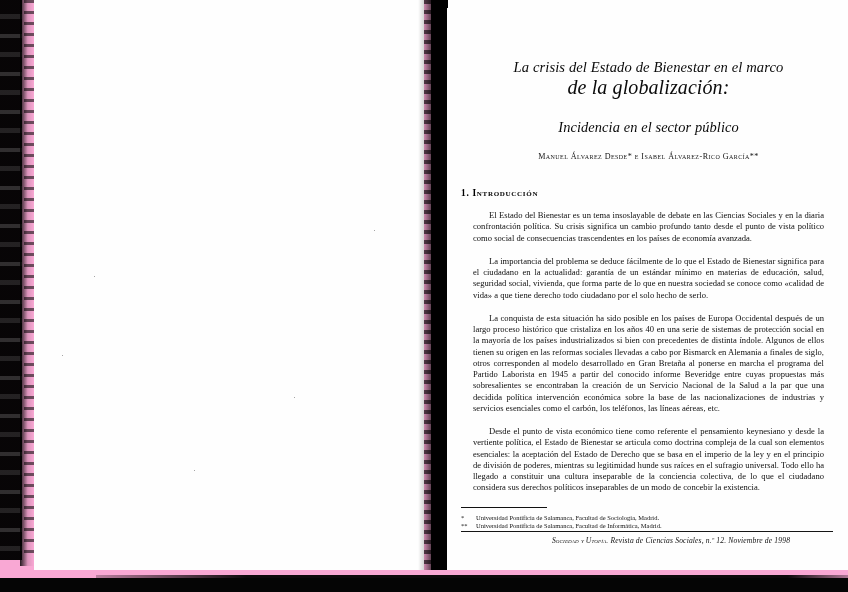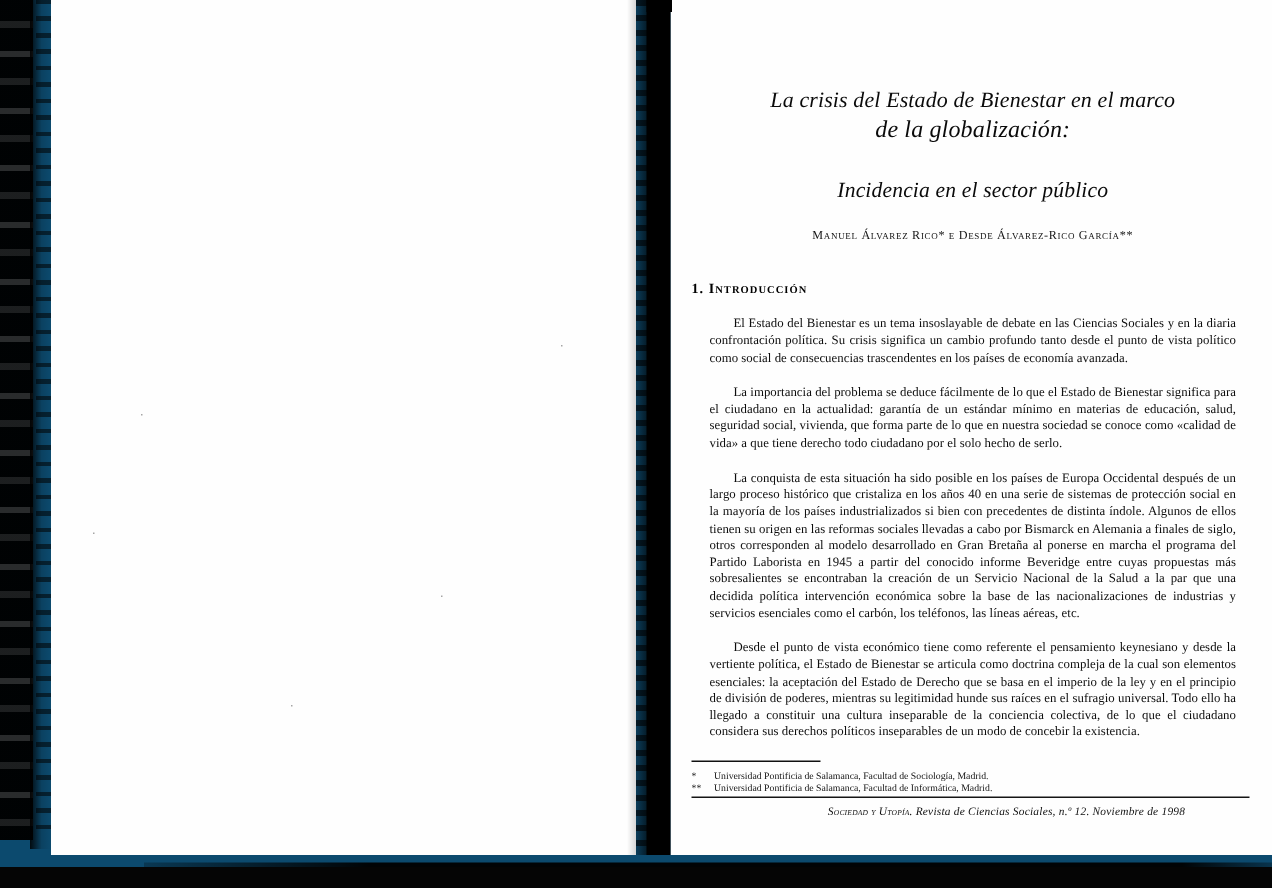--- a/index.html
+++ b/index.html
@@ -13,21 +13,21 @@
     overflow: hidden;
     font-family: "Liberation Serif", "DejaVu Serif", serif;
     position: relative;
   }
 
   #scan {
     position: absolute;
     inset: 0;
     width: 848px;
     height: 592px;
-    background: #0c4a6e;
+    background: #f9a8d4;
   }
 
   
   .artifact-left-edge {
     position: absolute;
     left: 0;
     top: 0;
     width: 22px;
     height: 560px;
     background:
@@ -140,21 +140,21 @@
   .title-block {
     margin-top: 57px;
     text-align: center;
     font-style: italic;
     font-size: 14.6px;
     line-height: 20px;
     color: #0a0a0a;
     letter-spacing: 0.1px;
   }
   .title-line { display: block; white-space: nowrap; }
-  .title-line.l2 { font-size: 16px; }
+  .title-line.l2 { font-size: 20px; }
   .title-line.l3 { font-size: 14.4px; margin-top: 20px; }
 
   .authors {
     margin-top: 15px;
     text-align: center;
     font-size: 8.1px;
     font-variant: small-caps;
     letter-spacing: 0.45px;
     color: #141414;
   }
@@ -256,21 +256,21 @@
 
   <div class="page-right">
     <div class="text-col">
 
       <div class="title-block">
         <span class="title-line l1">La crisis del Estado de Bienestar en el marco</span>
         <span class="title-line l2">de la globalización:</span>
         <span class="title-line l3">Incidencia en el sector público</span>
       </div>
 
-      <div class="authors">Manuel Álvarez Rico* e Desde Álvarez-Rico García**</div>
+      <div class="authors">Manuel Álvarez Desde* e Isabel Álvarez-Rico García**</div>
 
       <div class="section-heading">1. Introducción</div>
 
       <div class="body-text">
         <p>El Estado del Bienestar es un tema insoslayable de debate en las Ciencias Sociales y en la diaria confrontación política. Su crisis significa un cambio profundo tanto desde el punto de vista político como social de consecuencias trascendentes en los países de economía avanzada.</p>
         <p>La importancia del problema se deduce fácilmente de lo que el Estado de Bienestar significa para el ciudadano en la actualidad: garantía de un estándar mínimo en materias de educación, salud, seguridad social, vivienda, que forma parte de lo que en nuestra sociedad se conoce como «calidad de vida» a que tiene derecho todo ciudadano por el solo hecho de serlo.</p>
         <p>La conquista de esta situación ha sido posible en los países de Europa Occidental después de un largo proceso histórico que cristaliza en los años 40 en una serie de sistemas de protección social en la mayoría de los países industrializados si bien con precedentes de distinta índole. Algunos de ellos tienen su origen en las reformas sociales llevadas a cabo por Bismarck en Alemania a finales de siglo, otros corresponden al modelo desarrollado en Gran Bretaña al ponerse en marcha el programa del Partido Laborista en 1945 a partir del conocido informe Beveridge entre cuyas propuestas más sobresalientes se encontraban la creación de un Servicio Nacional de la Salud a la par que una decidida política intervención económica sobre la base de las nacionalizaciones de industrias y servicios esenciales como el carbón, los teléfonos, las líneas aéreas, etc.</p>
         <p>Desde el punto de vista económico tiene como referente el pensamiento keynesiano y desde la vertiente política, el Estado de Bienestar se articula como doctrina compleja de la cual son elementos esenciales: la aceptación del Estado de Derecho que se basa en el imperio de la ley y en el principio de división de poderes, mientras su legitimidad hunde sus raíces en el sufragio universal. Todo ello ha llegado a constituir una cultura inseparable de la conciencia colectiva, de lo que el ciudadano considera sus derechos políticos inseparables de un modo de concebir la existencia.</p>
       </div>
 

